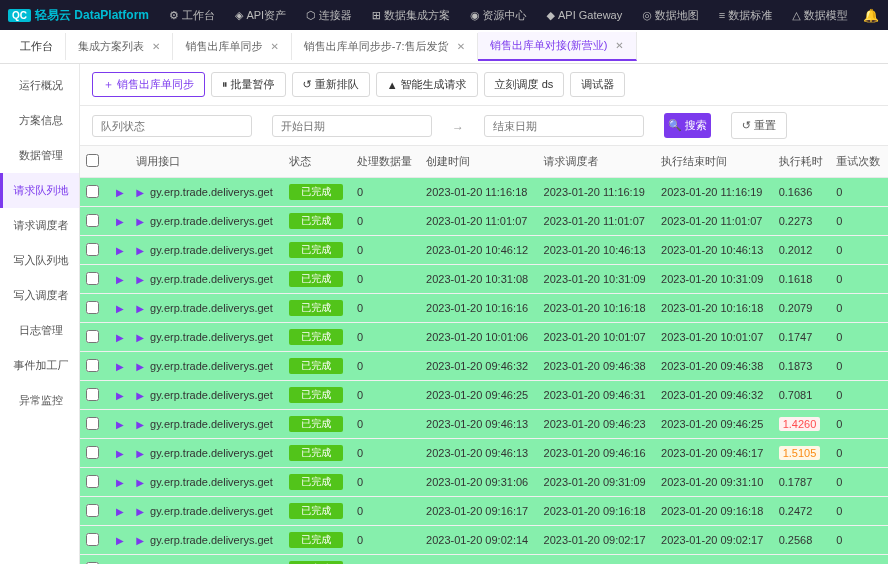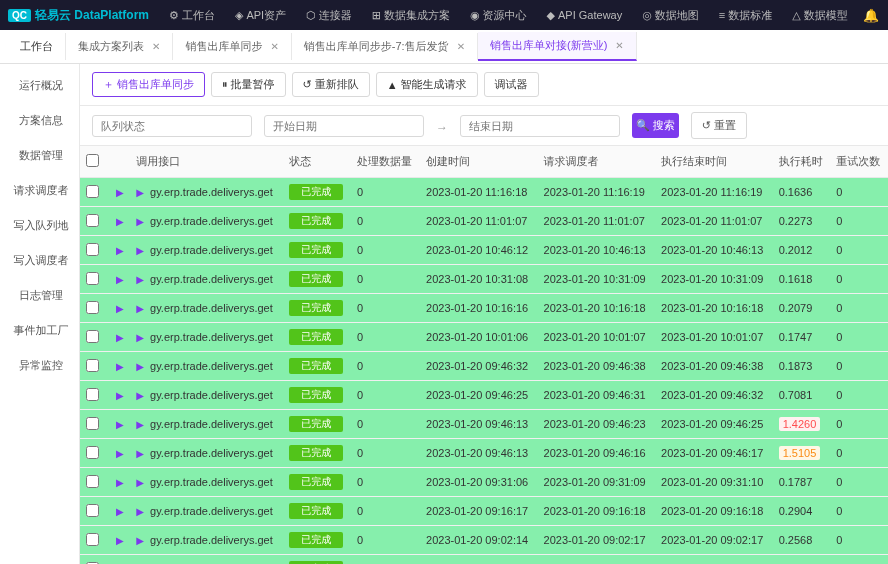--- a/index.html
+++ b/index.html
@@ -45,21 +45,21 @@
     .toolbar {
       display: flex; align-items: center; gap: 6px; padding: 8px 12px; background: #fff; border-bottom: 1px solid #e8e8e8;
     }
     .btn {
       display: flex; align-items: center; gap: 3px; padding: 4px 10px; border-radius: 3px; cursor: pointer; font-size: 11px; border: 1px solid #d9d9d9; background: #fff; color: #333;
     }
     .btn-text-purple { color: #7c3aed; border-color: #7c3aed; }
 
     
     .filter-bar {
-      display: flex; align-items: center; gap: 12px; padding: 6px 12px; background: #fff; border-bottom: 1px solid #e8e8e8;
+      display: flex; align-items: center; gap: 20px; padding: 6px 12px; background: #fff; border-bottom: 1px solid #e8e8e8;
     }
     .filter-input {
       border: 1px solid #d9d9d9; border-radius: 3px; padding: 4px 8px; font-size: 11px; color: #666; background: #fff; min-width: 120px;
     }
     .filter-arrow { color: #999; font-size: 12px; }
     .btn-search { background: #7c3aed; color: #fff; border: none; padding: 5px 4px; border-radius: 3px; cursor: pointer; font-size: 11px; }
     .btn-reset { background: #fff; color: #555; border: 1px solid #d9d9d9; padding: 5px 10px; border-radius: 3px; cursor: pointer; font-size: 11px; }
 
     
     .table-wrap { flex: 1; overflow-y: auto; background: #86efac; }
@@ -124,20 +124,21 @@
     <span class="close-btn">✕</span>
   </div>
 </div>
 
 <div class="main-layout">
 
   <div class="sidebar">
     <div class="sidebar-item"><span>运行概况</span></div>
     <div class="sidebar-item"><span>方案信息</span></div>
     <div class="sidebar-item"><span>数据管理</span></div>
+    <div class="sidebar-item active"><span>请求队列地</span></div>
     <div class="sidebar-item"><span>请求调度者</span></div>
     <div class="sidebar-item"><span>写入队列地</span></div>
     <div class="sidebar-item"><span>写入调度者</span></div>
     <div class="sidebar-item"><span>日志管理</span></div>
     <div class="sidebar-item"><span>事件加工厂</span></div>
     <div class="sidebar-item"><span>异常监控</span></div>
   </div>
 
   <div class="content">
 
@@ -150,20 +151,23 @@
         <span>⏸</span>
         <span>批量暂停</span>
       </button>
       <button class="btn">
         <span>↺</span>
         <span>重新排队</span>
       </button>
       <button class="btn">
         <span>▲</span>
         <span>智能生成请求</span>
+      </button>
+      <button class="btn">
+        <span>立刻调度 ds</span>
       </button>
       <button class="btn">
         <span>调试器</span>
       </button>
     </div>
 
     <div class="filter-bar">
       <input class="filter-input" type="text" placeholder="队列状态" style="">
       <input class="filter-input" type="text" placeholder="开始日期" style="">
       <span class="filter-arrow">→</span>
@@ -391,21 +395,21 @@
       <span class="iface-icon">▶</span>
       <span>gy.erp.trade.deliverys.get</span>
     </td>
     <td>
       <span class="status-badge status-done">已完成</span>
     </td>
     <td>0</td>
     <td>2023-01-20 09:16:17</td>
     <td>2023-01-20 09:16:18</td>
     <td>2023-01-20 09:16:18</td>
-    <td><span>0.2904</span></td>
+    <td><span>0.2472</span></td>
     <td>0</td>
   </tr>
             <tr>
     <td><input type="checkbox" class="cb" style=""></td>
     <td><span style="color:#7c3aed;font-size:10px;">▶</span></td>
     <td>
       <span class="iface-icon">▶</span>
       <span>gy.erp.trade.deliverys.get</span>
     </td>
     <td>

